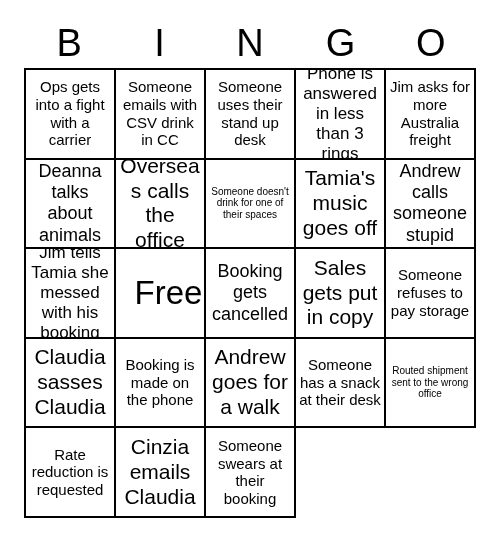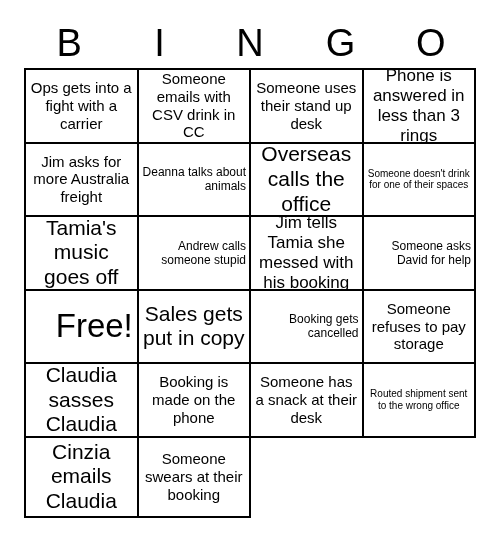--- a/index.html
+++ b/index.html
@@ -46,21 +46,21 @@
 
   
   #grid {
     position: absolute;
     left: 24px;
     top: 68px;
     width: 452px;
     height: 450px;
     box-sizing: border-box;
     display: grid;
-    grid-template-columns: repeat(4, 1fr);
+    grid-template-columns: repeat(5, 1fr);
     grid-template-rows: repeat(5, 1fr);
     border-top: 2px solid #000000;
     border-left: 2px solid #000000;
     background: #ffffff;
   }
 
   .cell {
     box-sizing: border-box;
     border-right: 2px solid #000000;
     border-bottom: 2px solid #000000;
@@ -78,21 +78,21 @@
     width: 100%;
     line-height: 1.18;
     word-wrap: break-word;
     hyphens: none;
   }
 
   
   .fs-xs   { font-size: 10px; }
   .fs-sm   { font-size: 17px;   }
   .fs-md   { font-size: 15px;   }
-  .fs-lg   { font-size: 12px; text-align: right;   }
+  .fs-lg   { font-size: 18px;   }
   .fs-xl   { font-size: 21px;   }
   .fs-free { font-size: 33px; line-height: 1.05; margin-left: 26px; }
 </style>
 </head>
 <body>
 
 <div id="card">
 
   <div id="header">
     <div class="header-letter">B</div>
@@ -130,45 +130,48 @@
       <div class="cell">
         <span class="cell-text fs-xl">Tamia's music goes off</span>
       </div>
       <div class="cell">
         <span class="cell-text fs-lg">Andrew calls someone stupid</span>
       </div>
       <div class="cell">
         <span class="cell-text fs-sm">Jim tells Tamia she messed with his booking</span>
       </div>
       <div class="cell">
-        <span class="cell-text fs-lg">Someone asks David for help</span>
-      </div>
-      <div class="cell">
         <span class="cell-text fs-free">Free!</span>
       </div>
       <div class="cell">
-        <span class="cell-text fs-xl">Sales gets put in copy</span>
+        <span class="cell-text fs-lg">Booking gets cancelled</span>
       </div>
       <div class="cell">
-        <span class="cell-text fs-lg">Booking gets cancelled</span>
+        <span class="cell-text fs-xl">Sales gets put in copy</span>
       </div>
       <div class="cell">
         <span class="cell-text fs-md">Someone refuses to pay storage</span>
       </div>
       <div class="cell">
         <span class="cell-text fs-xl">Claudia sasses Claudia</span>
       </div>
       <div class="cell">
         <span class="cell-text fs-md">Booking is made on the phone</span>
       </div>
       <div class="cell">
+        <span class="cell-text fs-xl">Andrew goes for a walk</span>
+      </div>
+      <div class="cell">
         <span class="cell-text fs-md">Someone has a snack at their desk</span>
       </div>
       <div class="cell">
         <span class="cell-text fs-xs">Routed shipment sent to the wrong office</span>
+      </div>
+      <div class="cell">
+        <span class="cell-text fs-md">Rate reduction is requested</span>
       </div>
       <div class="cell">
         <span class="cell-text fs-xl">Cinzia emails Claudia</span>
       </div>
       <div class="cell">
         <span class="cell-text fs-md">Someone swears at their booking</span>
       </div>
     </div>
 
 </div>

